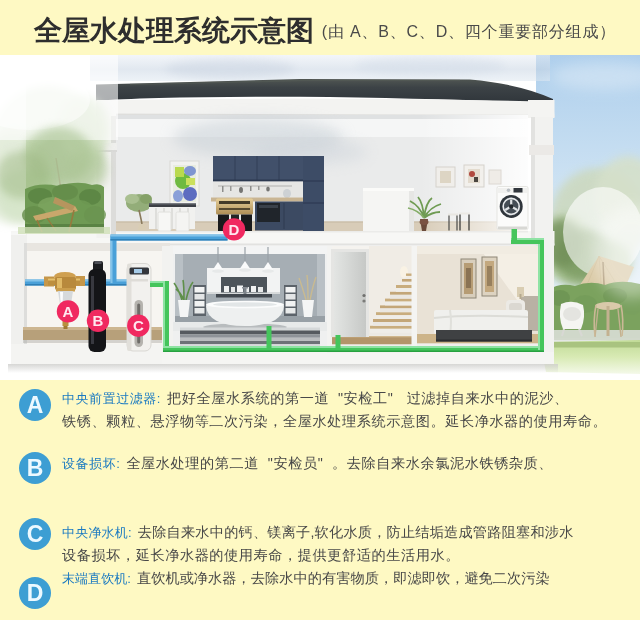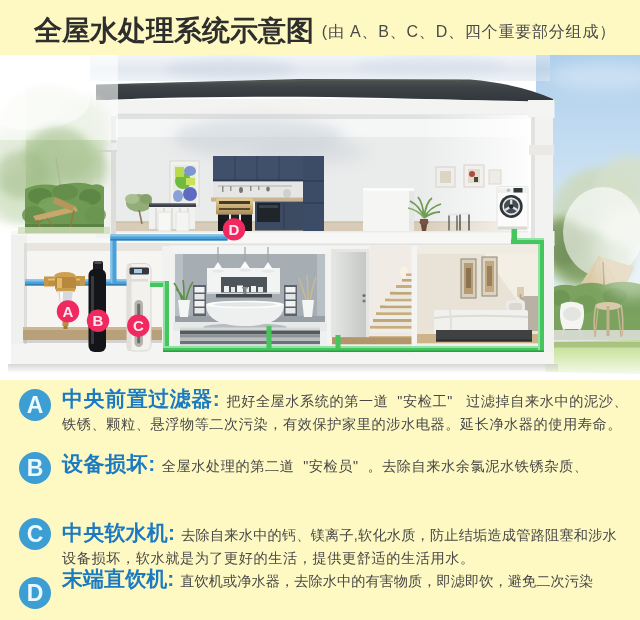--- a/index.html
+++ b/index.html
@@ -3,21 +3,21 @@
 <meta charset="utf-8">
 <style>
 html,body{margin:0;padding:0;background:#ffffff;}
 #page{position:relative;width:640px;height:620px;background:#fef9c3;overflow:hidden;font-family:"Liberation Sans",sans-serif;}
 .abs{position:absolute;}
 #h1{left:34px;top:12px;font-size:28px;font-weight:bold;color:#2e2e2e;letter-spacing:0px;white-space:nowrap;}
 #h1s{font-size:16px;font-weight:normal;color:#4a4a4a;letter-spacing:0.8px;position:relative;top:-3px;}
 .ic{position:absolute;left:19px;width:32px;height:32px;border-radius:50%;background:#3d9ed3;color:#ecf9ff;font-size:23px;font-weight:bold;text-align:center;line-height:32px;}
 .sec{position:absolute;left:62px;width:575px;color:#484848;font-size:14.2px;letter-spacing:0.55px;line-height:23px;}
 .sec div{white-space:nowrap;}
-.tt{color:#1b7ac1;font-weight:bold;font-size:21px;margin-right:6px;}
+.tt{color:#1b7ac1;font-weight:normal;font-size:13px;margin-right:6px;}
 .q{display:inline-block;width:14.4px;}
 .qr{text-align:right;}
 .ql{text-align:left;}
 </style>
 </head>
 <body>
 <div id="page">
 
 <div id="h1" class="abs">全屋水处理系统示意图 <span id="h1s">(由 A、B、C、D、四个重要部分组成）</span></div>
 
@@ -623,34 +623,34 @@
 <circle cx="234" cy="229.4" r="11.2" fill="#f02960"></circle>
 <text x="234" y="234.6" font-family="Liberation Sans, sans-serif" font-size="15" font-weight="bold" fill="#ffe8ef" text-anchor="middle">D</text>
 </g>
 </svg>
 </div>
 
 <div class="ic" style="top:389px;">A</div>
 
 <div class="sec" style="top:387px;">
 <div><span class="tt">中央前置过滤器:</span>把好全屋水系统的第一道<span class="q qr">"</span>安检工<span class="q ql">"</span> 过滤掉自来水中的泥沙、</div>
-<div>铁锈、颗粒、悬浮物等二次污染，有效保护家里的涉水电器。延长净水器的使用寿命。</div>
+<div>铁锈、颗粒、悬浮物等二次污染，全屋水处理系统示意图。延长净水器的使用寿命。</div>
 </div>
 
 <div class="ic" style="top:452px;">B</div>
 
 <div class="sec" style="top:452px;">
 <div><span class="tt">设备损坏:</span>全屋水处理的第二道<span class="q qr">"</span>安检员<span class="q ql">"</span>。去除自来水余氯泥水铁锈杂质、</div>
 </div>
 
 <div class="ic" style="top:518px;">C</div>
 
 <div class="sec" style="top:521px;">
-<div style="letter-spacing:0.2px;"><span class="tt">中央软水机:</span>去除自来水中的钙、镁离子,软化水质，防止结垢造成管路阻塞和涉水</div>
-<div>设备损坏，软水就是为了更好的生活，提供更舒适的生活用水。</div>
+<div style="letter-spacing:0.2px;"><span class="tt">中央净水机:</span>去除自来水中的钙、镁离子,软化水质，防止结垢造成管路阻塞和涉水</div>
+<div>设备损坏，延长净水器的使用寿命，提供更舒适的生活用水。</div>
 </div>
 
 <div class="ic" style="top:577px;">D</div>
 
 <div class="sec" style="top:567px;">
 <div style="letter-spacing:0.05px;"><span class="tt">末端直饮机:</span>直饮机或净水器，去除水中的有害物质，即滤即饮，避免二次污染</div>
 </div>
 </div>
 
 </body></html>

